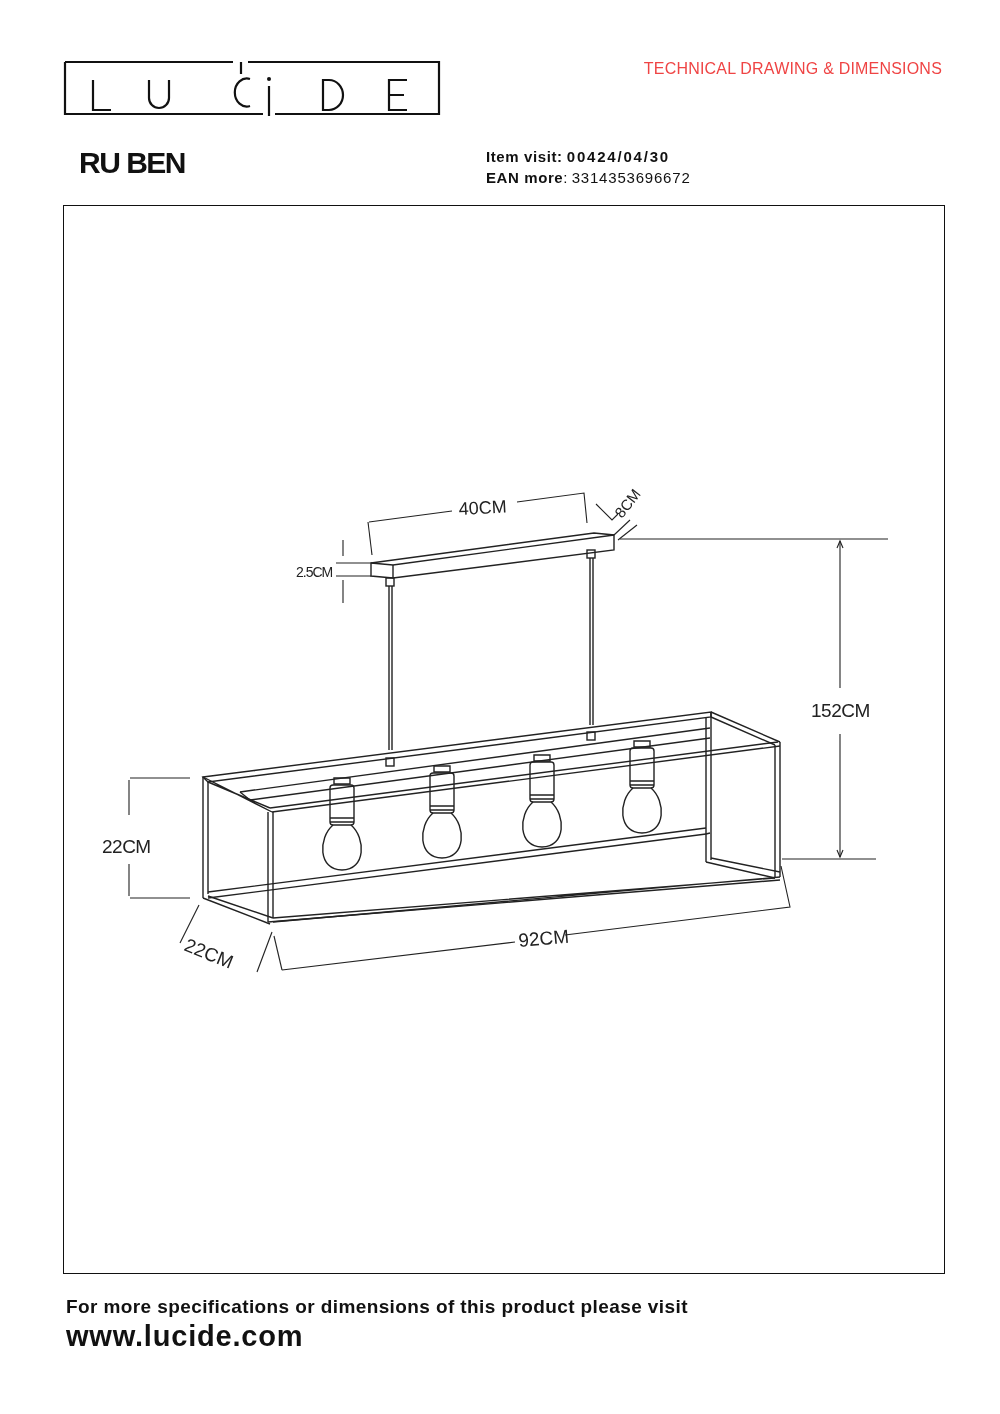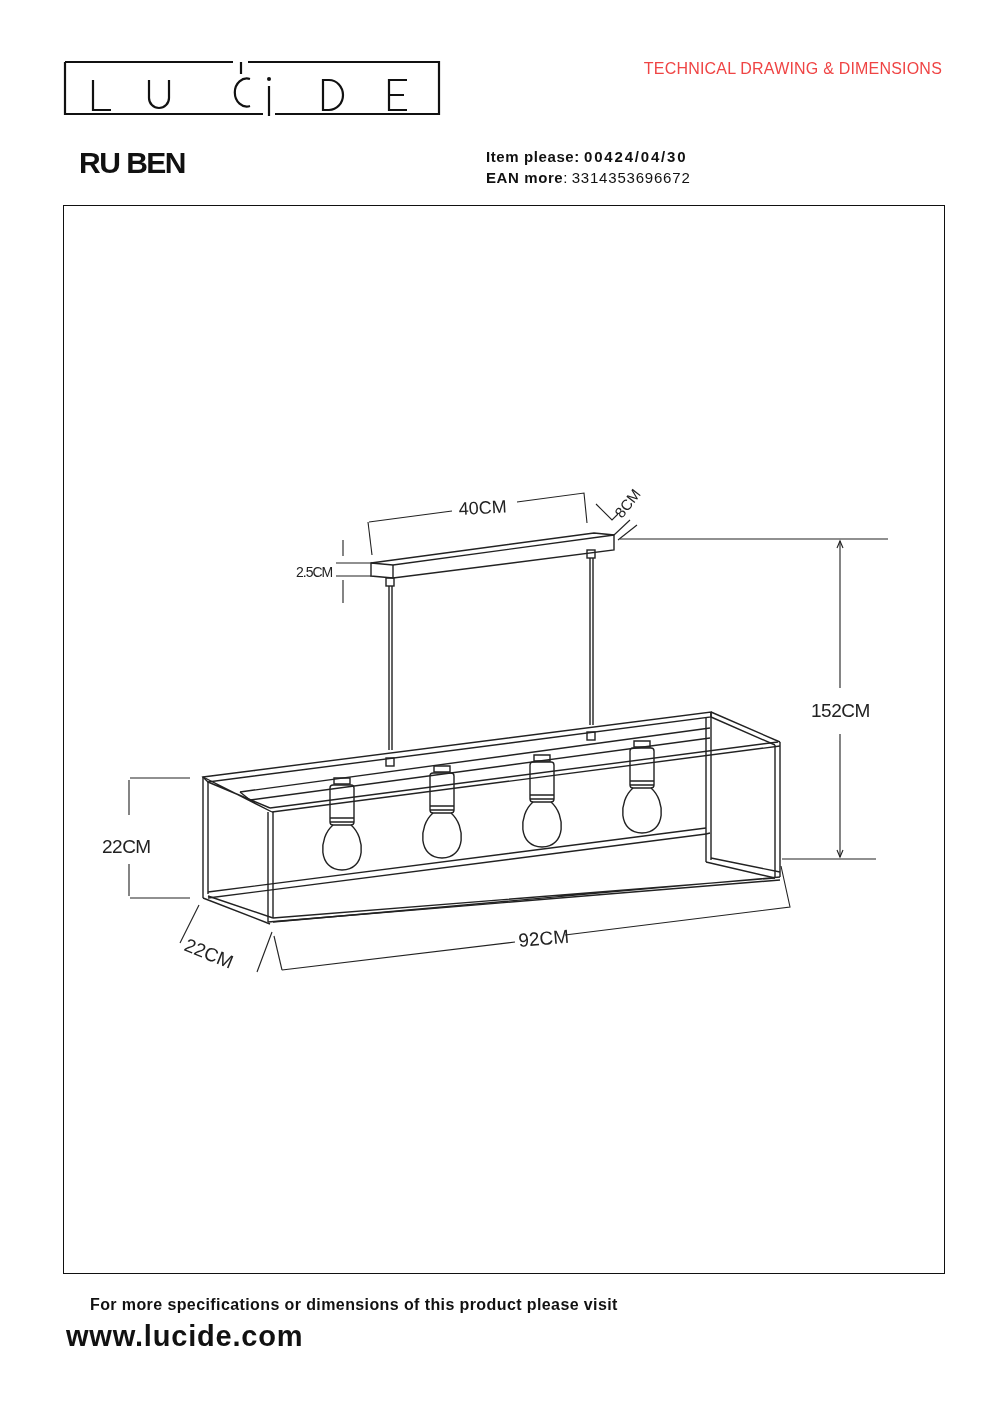--- a/index.html
+++ b/index.html
@@ -6,21 +6,21 @@
   body { width: 1000px; height: 1414px; position: relative; overflow: hidden; font-family: "Liberation Sans", sans-serif; color: #111; }
   .logo { position: absolute; left: 63px; top: 58px; width: 378px; height: 58px; }
   .doc-type { position: absolute; left: 600px; top: 60px; width: 342px; text-align: right; font-size: 16px; color: #ef4444; letter-spacing: 0.2px; }
   .product-name { position: absolute; left: 70px; top: 146px; font-size: 30px; font-weight: bold; letter-spacing: -1.5px; margin-left: 9px; }
   .meta { position: absolute; left: 486px; top: 146px; font-size: 15px; line-height: 21px; }
   .meta .lbl { font-weight: bold; letter-spacing: 0.6px; }
   .meta .val-b { font-weight: bold; letter-spacing: 1.8px; }
   .meta .val { letter-spacing: 0.8px; }
   .frame { position: absolute; left: 63px; top: 205px; width: 882px; height: 1069px; border: 1.5px solid #111; box-sizing: border-box; }
   .drawing { position: absolute; left: 0; top: 0; }
-  .footer-text { position: absolute; left: 66px; top: 1296px; font-size: 16px; font-weight: bold; letter-spacing: 0.4px; margin-left: 24px; }
+  .footer-text { position: absolute; left: 66px; top: 1296px; font-size: 19px; font-weight: bold; letter-spacing: 0.4px; }
   .footer-url { position: absolute; left: 66px; top: 1320px; font-size: 29px; font-weight: bold; letter-spacing: 0.8px; text-align: right; }
   svg text { font-family: "Liberation Sans Narrow", "Liberation Sans", sans-serif; }
 </style>
 </head>
 <body>
 
 <svg class="logo" viewBox="0 0 378 58" width="378" height="58">
 
   <path d="M2 4 H 170 M 185 4 H 376 V 56 H 212 M 200 56 H 2 V 4" fill="none" stroke="#111" stroke-width="2.2"></path>
 
@@ -42,21 +42,21 @@
   </g>
   <text x="-999" y="-999" font-size="1">LUCIDE</text>
 </svg>
 
 <div class="doc-type">TECHNICAL DRAWING &amp; DIMENSIONS</div>
 
 <div class="product-name">RU BEN</div>
 
 <div class="meta">
   <div>
-    <span class="lbl">Item please:</span>
+    <span class="lbl">Item visit:</span>
     <span class="val-b">00424/04/30</span>
   </div>
   <div>
     <span class="lbl">EAN more</span><span>:</span>
     <span class="val">3314353696672</span>
   </div>
 </div>
 
 <div class="frame"></div>
 

